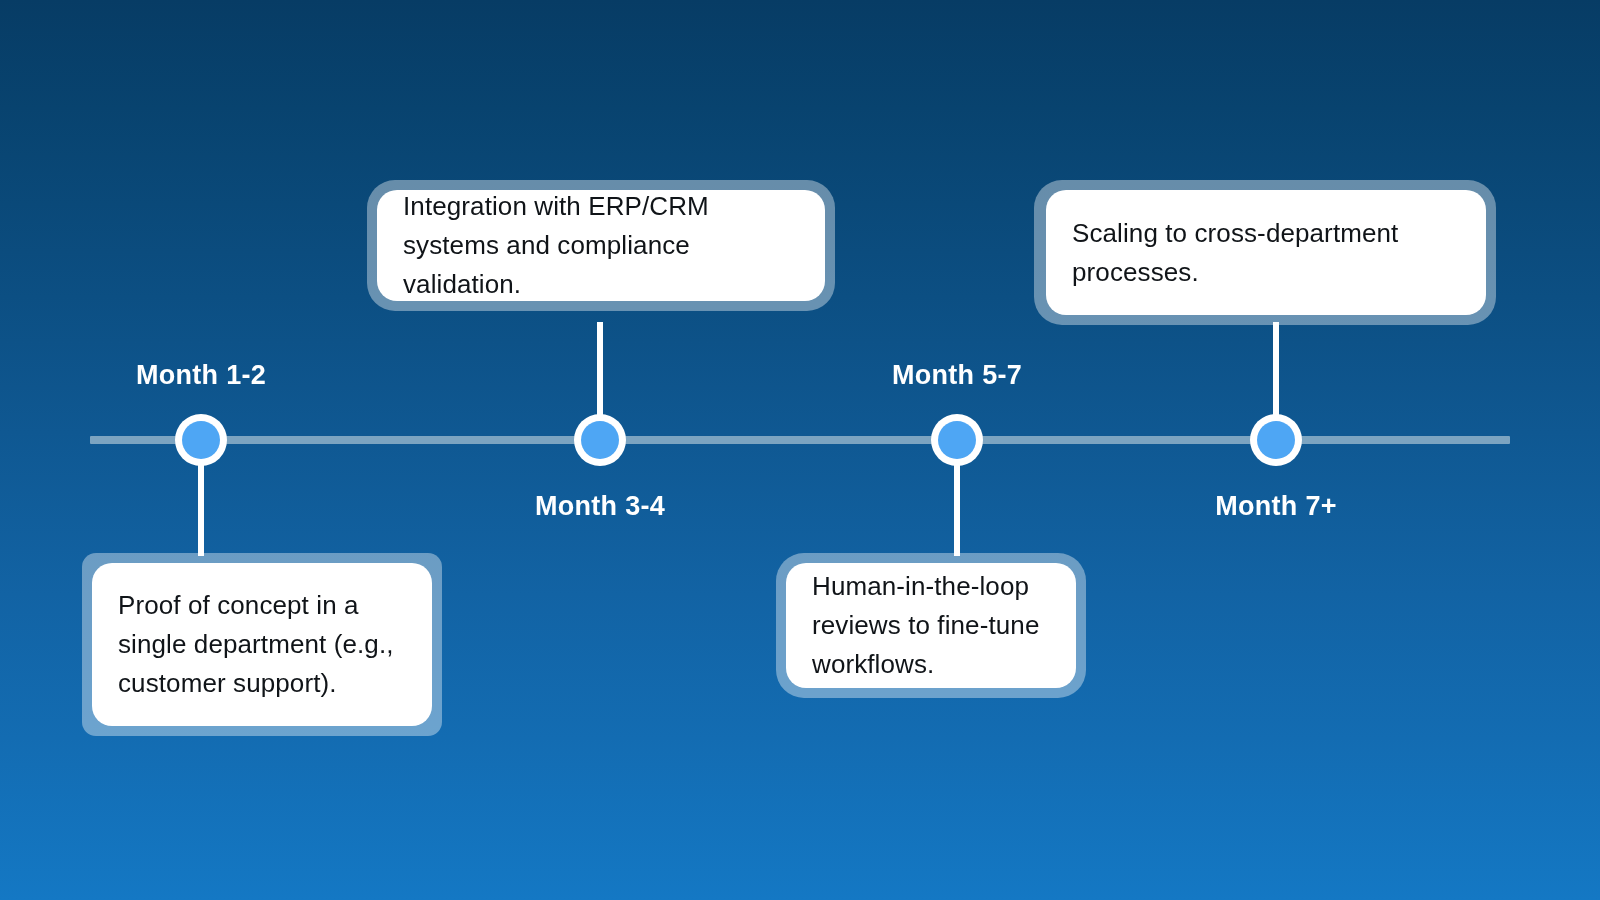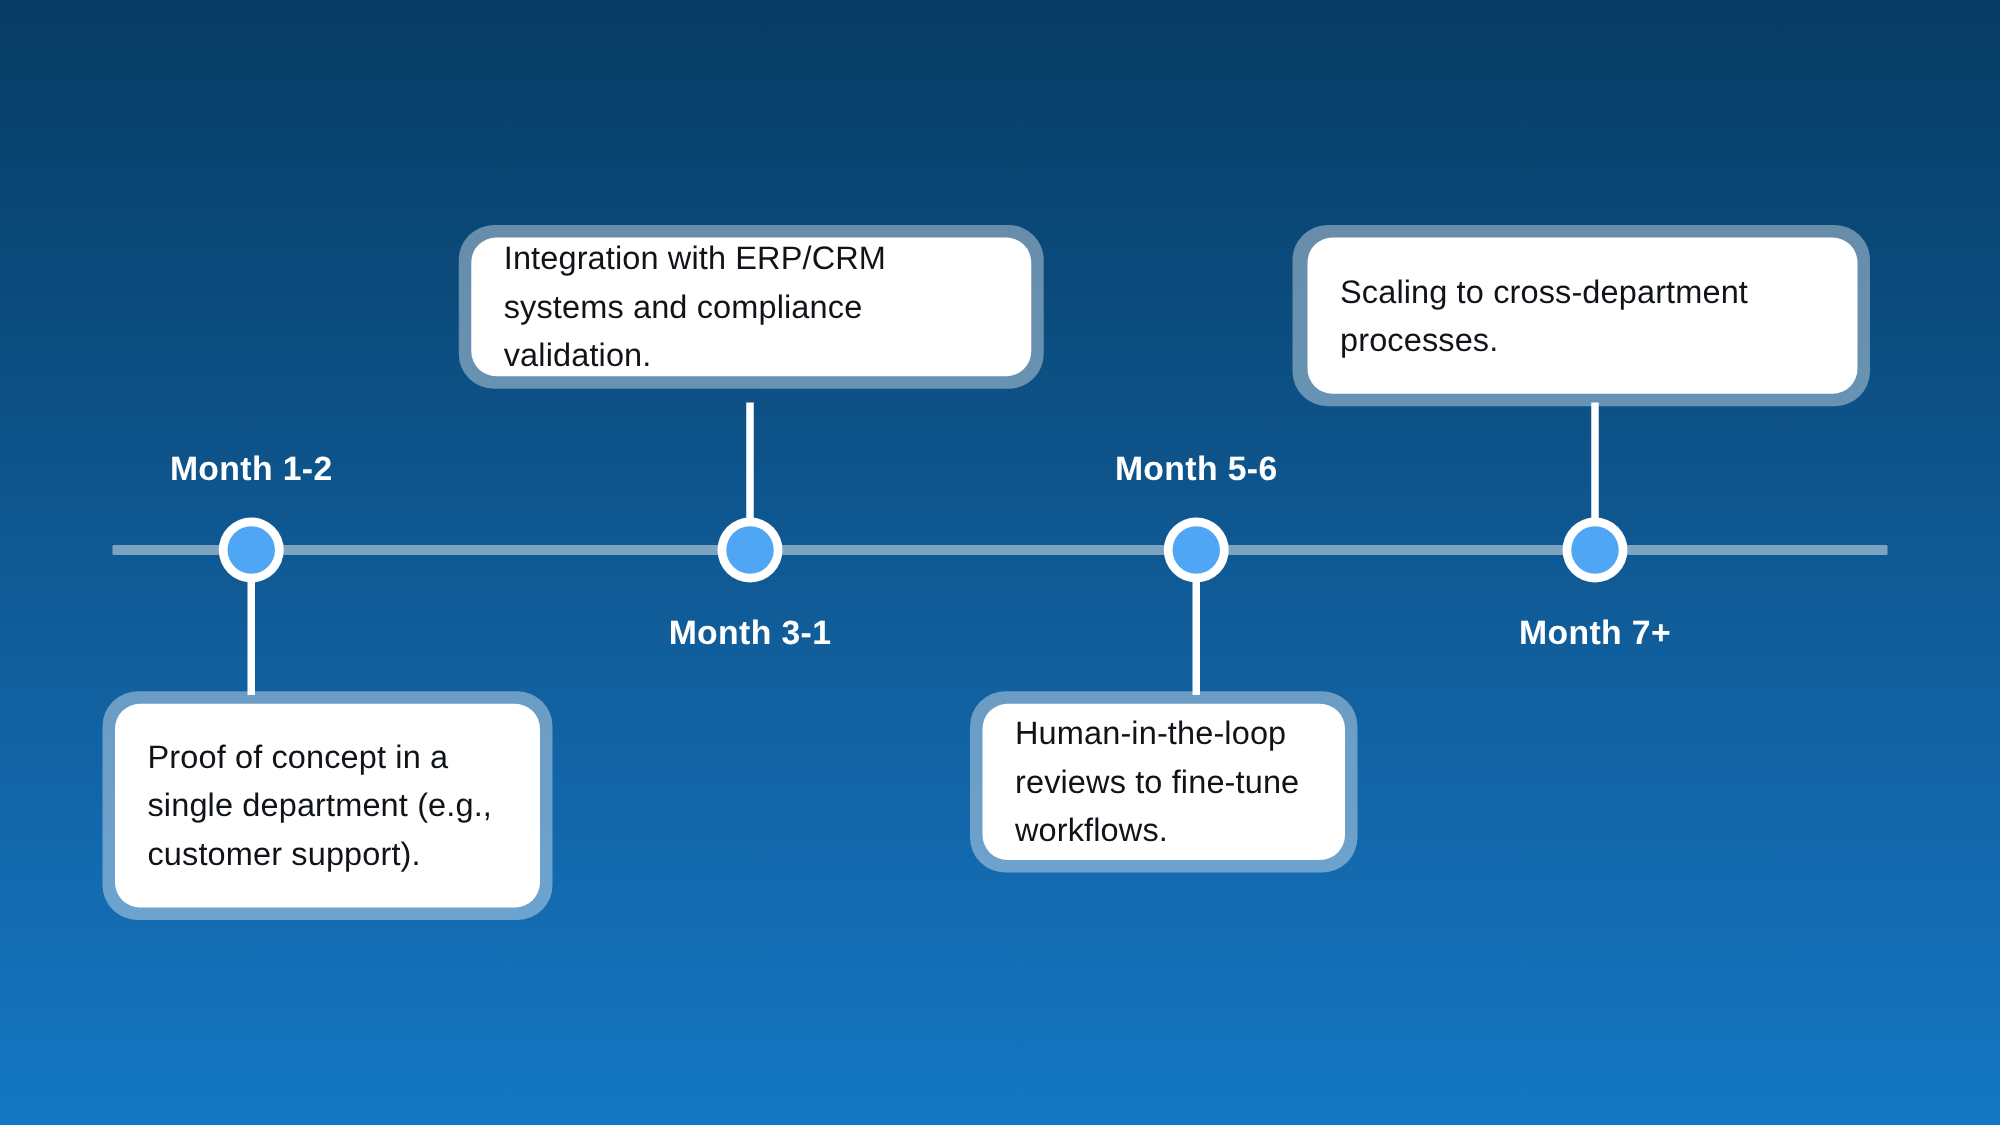--- a/index.html
+++ b/index.html
@@ -111,38 +111,38 @@
 
 <div id="stage">
 
   <div class="axis"></div>
 
   <div class="month-label" style="left:201px; top:360px;text-align:right;">Month 1-2</div>
   <div class="connector" style="left:201px; top:458px; height:98px;"></div>
   <div class="node" style="left:201px; top:440px;">
     <div class="core"></div>
   </div>
-  <div class="card-frame" style="left:82px; top:553px; width:360px; height:183px;">
+  <div class="card-frame" style="left:82px; top:553px; width:360px; height:183px;border-radius:14px;">
     <div class="card-inner">
       <div class="card-text">Proof of concept in a single department (e.g., customer support).</div>
     </div>
   </div>
 
-  <div class="month-label" style="left:600px; top:491px;">Month 3-1</div>
+  <div class="month-label" style="left:600px; top:491px;">Month 3-4</div>
   <div class="connector" style="left:600px; top:322px; height:100px;"></div>
   <div class="node" style="left:600px; top:440px;">
     <div class="core"></div>
   </div>
   <div class="card-frame" style="left:367px; top:180px; width:468px; height:131px;">
     <div class="card-inner">
       <div class="card-text">Integration with ERP/CRM systems and compliance validation.</div>
     </div>
   </div>
 
-  <div class="month-label" style="left:957px; top:360px;">Month 5-6</div>
+  <div class="month-label" style="left:957px; top:360px;">Month 5-7</div>
   <div class="connector" style="left:957px; top:458px; height:98px;"></div>
   <div class="node" style="left:957px; top:440px;">
     <div class="core"></div>
   </div>
   <div class="card-frame" style="left:776px; top:553px; width:310px; height:145px;">
     <div class="card-inner">
       <div class="card-text">Human-in-the-loop reviews to fine-tune workflows.</div>
     </div>
   </div>
 

